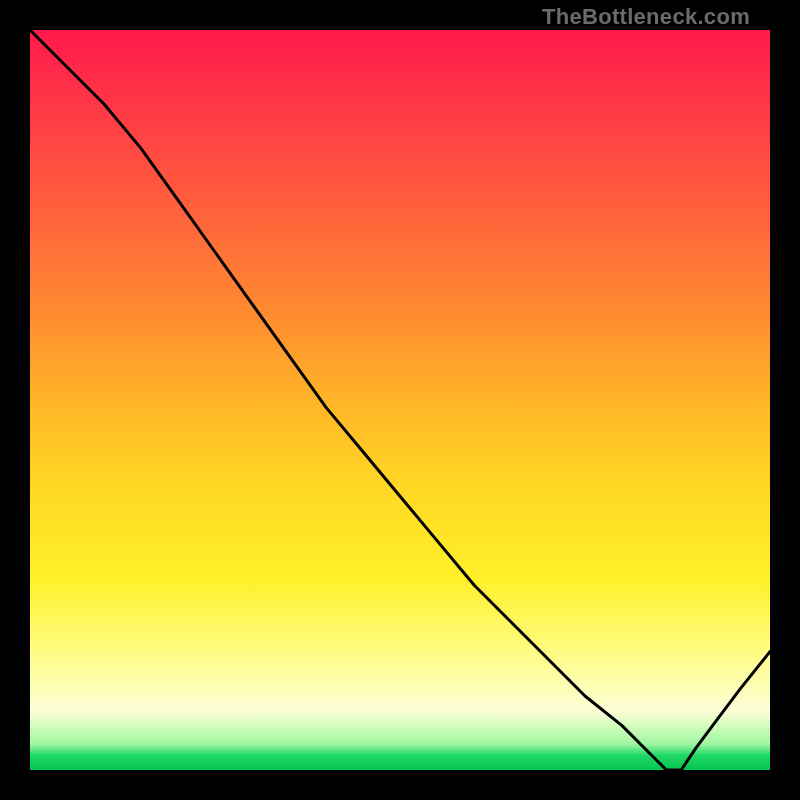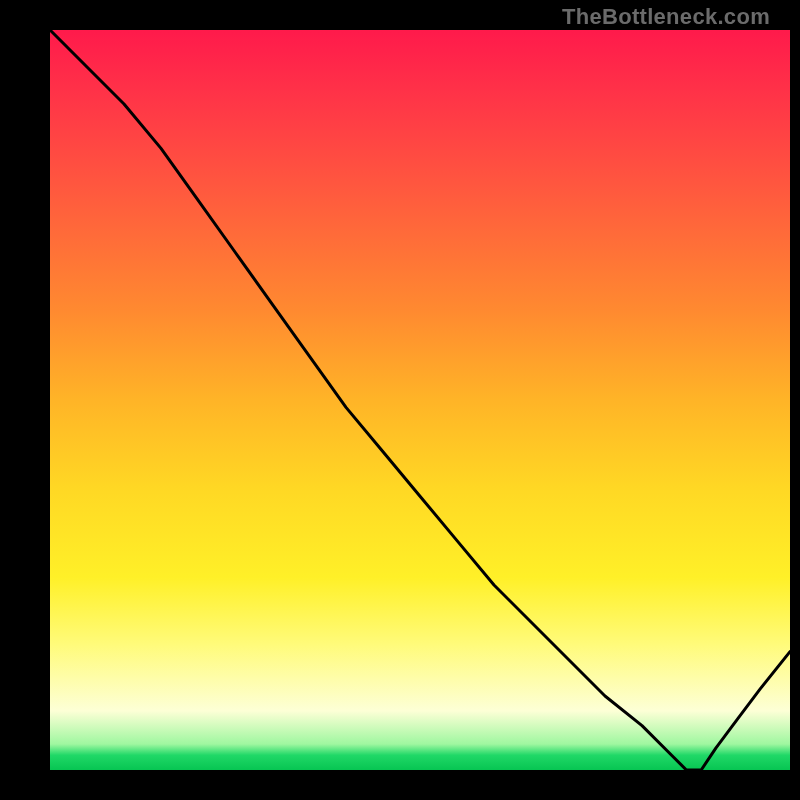--- a/index.html
+++ b/index.html
@@ -8,21 +8,20 @@
     width: 800px;
     height: 800px;
     background: #000;
     font-family: Arial, Helvetica, sans-serif;
   }
   .stage {
     position: relative;
     width: 768px;
     height: 800px;
     background: #000;
-    margin-left: 20px;
   }
   .attribution {
     position: absolute;
     top: 4px;
     right: 18px;
     color: #6b6b6b;
     font-size: 22px;
     font-weight: 600;
     letter-spacing: 0.3px;
   }

